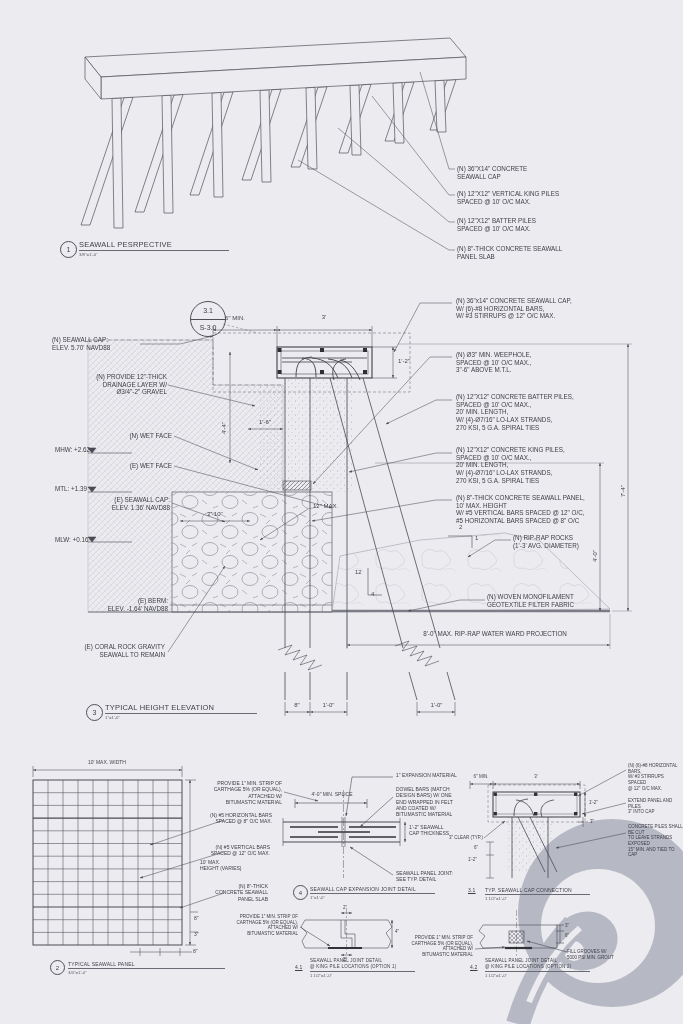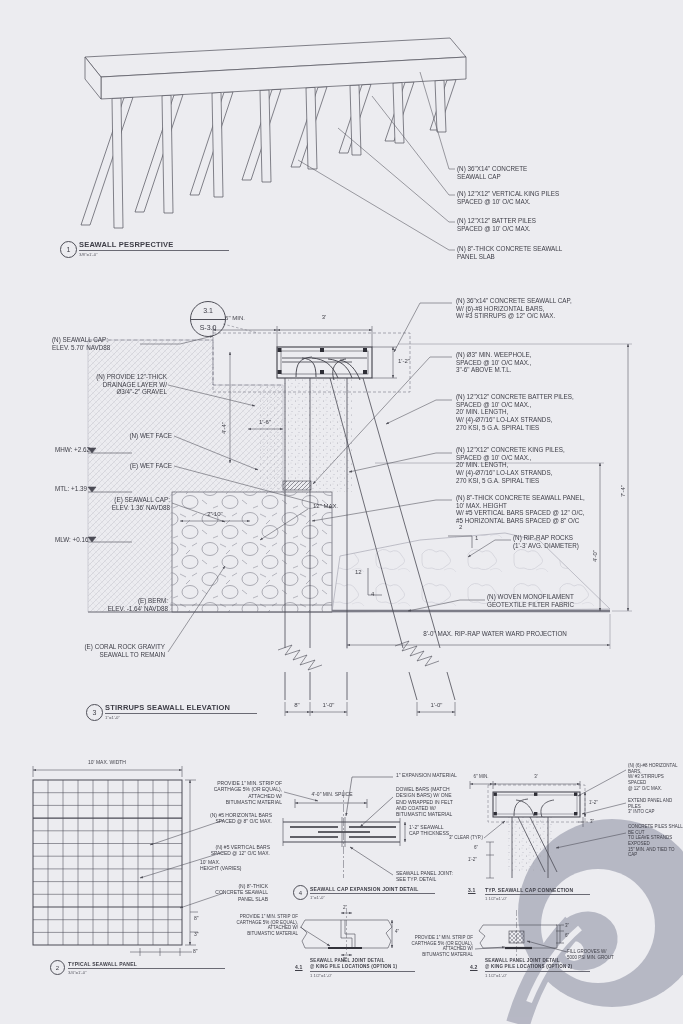--- a/index.html
+++ b/index.html
@@ -9,21 +9,21 @@
   .lbl{position:absolute;font-size:6.3px;line-height:1.22;white-space:pre-line;color:#3d3d46;}
   .r{text-align:right;}
   .c{text-align:center;}
   .s5{font-size:5px;line-height:1.25;}
   .s45{font-size:4.5px;line-height:1.25;}
   .dim{position:absolute;font-size:6px;color:#44444c;white-space:pre-line;}
   .rot{transform:rotate(-90deg);transform-origin:0 0;}
   .tagc{position:absolute;border:1px solid #4f4f58;border-radius:50%;display:flex;
         align-items:center;justify-content:center;color:#3d3d46;background:transparent;}
   .uline{position:absolute;border-top:0.8px solid #6a6a74;height:0;}
-  .dtitle{position:absolute;font-weight:bold;letter-spacing:.2px;}
+  .dtitle{position:absolute;font-weight:normal;letter-spacing:.2px;}
   .scale{position:absolute;font-size:4.3px;color:#5a5a64;}
   .marker2{position:absolute;width:34px;height:34px;border:0.9px solid #4f4f58;border-radius:50%;
            display:flex;flex-direction:column;align-items:stretch;text-align:center;font-size:7px;}
   .marker2 .mt{flex:1;border-bottom:0.9px solid #4f4f58;display:flex;align-items:center;justify-content:center;}
   .marker2 .mb{flex:1;display:flex;align-items:center;justify-content:center;}
 </style>
 </head>
 <body>
 
 <div id="sheet">
@@ -369,21 +369,21 @@
 <div class="dim rot" style="left:592px;top:562px">4'-0"</div>
 <div class="dim c" style="left:282px;top:702px;width:30px">8"</div>
 <div class="dim c" style="left:310px;top:702px;width:37px">1'-0"</div>
 <div class="dim c" style="left:418px;top:702px;width:37px">1'-0"</div>
 <div class="dim" style="left:459px;top:524px">2</div>
 <div class="dim" style="left:475px;top:535px">1</div>
 <div class="dim" style="left:355px;top:569px">12</div>
 <div class="dim" style="left:371px;top:591px">4</div>
 
 <div class="tagc" style="left:86px;top:704px;width:15px;height:15px;font-size:7px">3</div>
-<div class="lbl dtitle" style="left:105px;top:703px;font-size:7.5px">STIRRUPS SEAWALL ELEVATION</div>
+<div class="lbl dtitle" style="left:105px;top:703px;font-size:7.5px">TYPICAL HEIGHT ELEVATION</div>
 <div class="uline" style="left:105px;top:713px;width:152px"></div>
 <div class="scale" style="left:105px;top:715px">1"=1'-0"</div>
 
 <div class="dim c" style="left:57px;top:759px;width:100px;font-size:5px">10' MAX. WIDTH</div>
 <div class="lbl s5" style="left:200px;top:859px;width:55px">10' MAX.
 HEIGHT (VARIES)</div>
 <div class="dim" style="left:194px;top:915px;font-size:5px">8"</div>
 <div class="dim" style="left:194px;top:931px;font-size:5px">3"</div>
 <div class="dim" style="left:193px;top:948px;font-size:5px">8"</div>
 <div class="lbl r s5" style="left:212px;top:780px;width:70px">PROVIDE 1" MIN. STRIP OF

